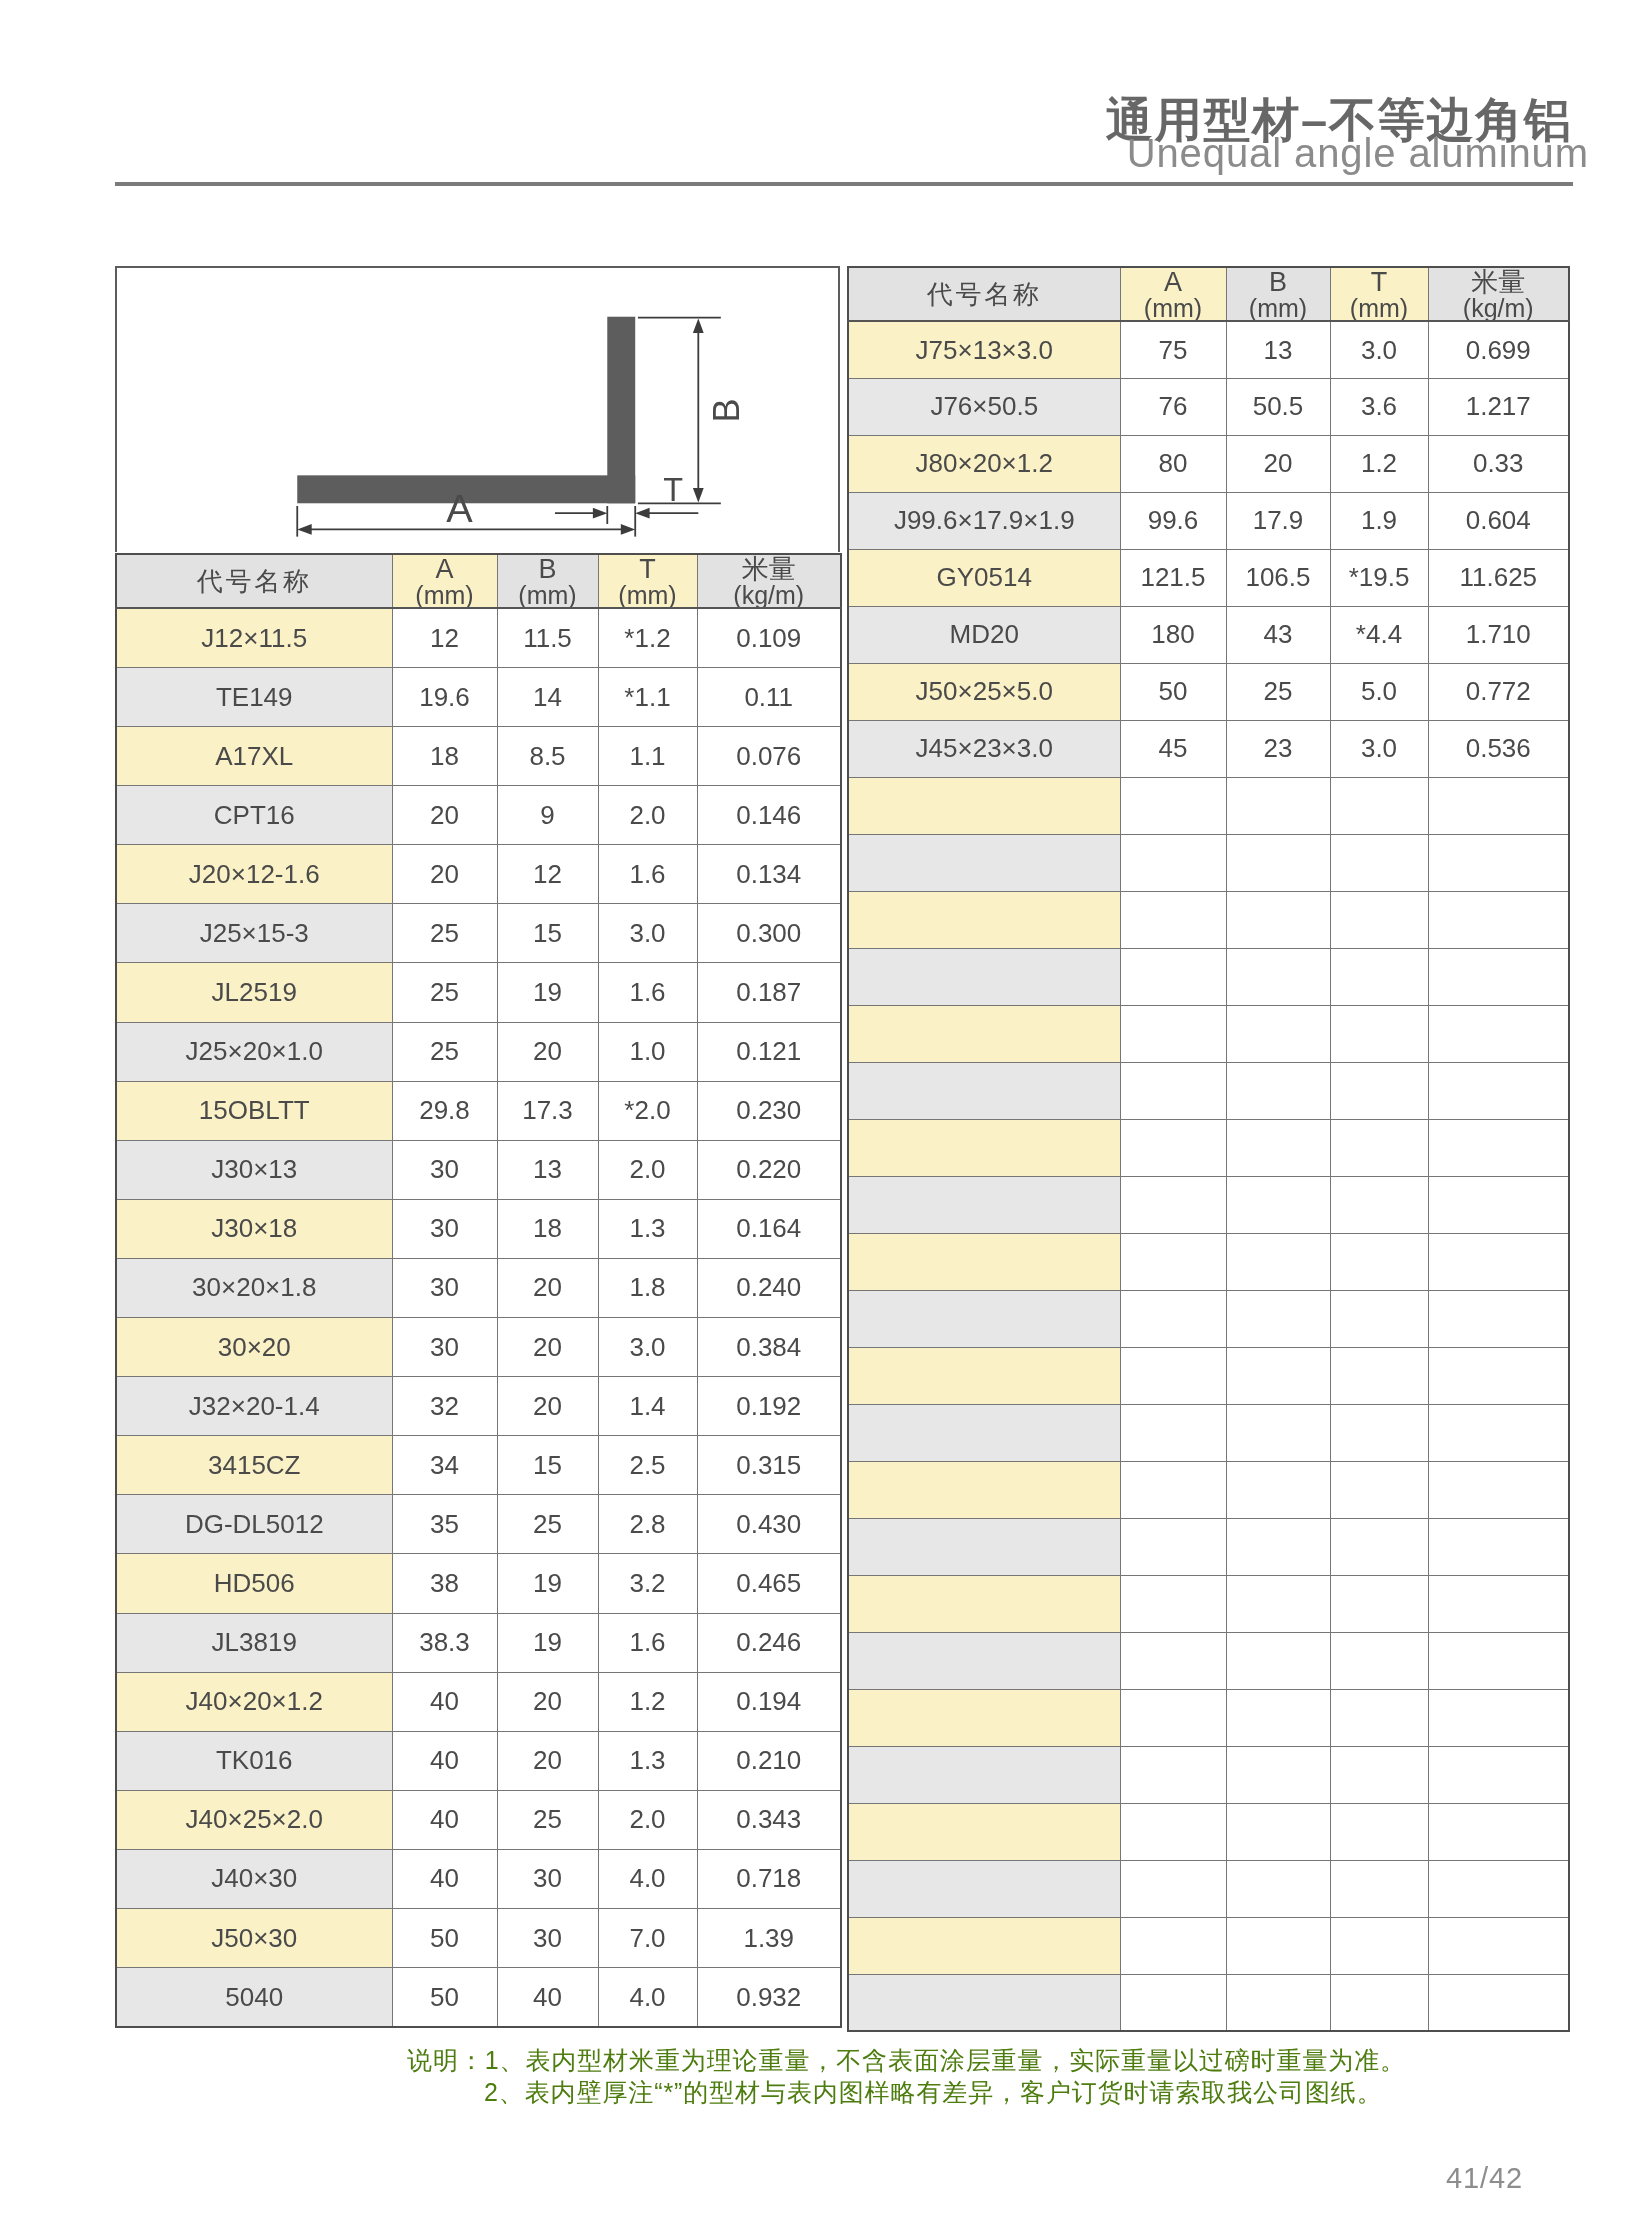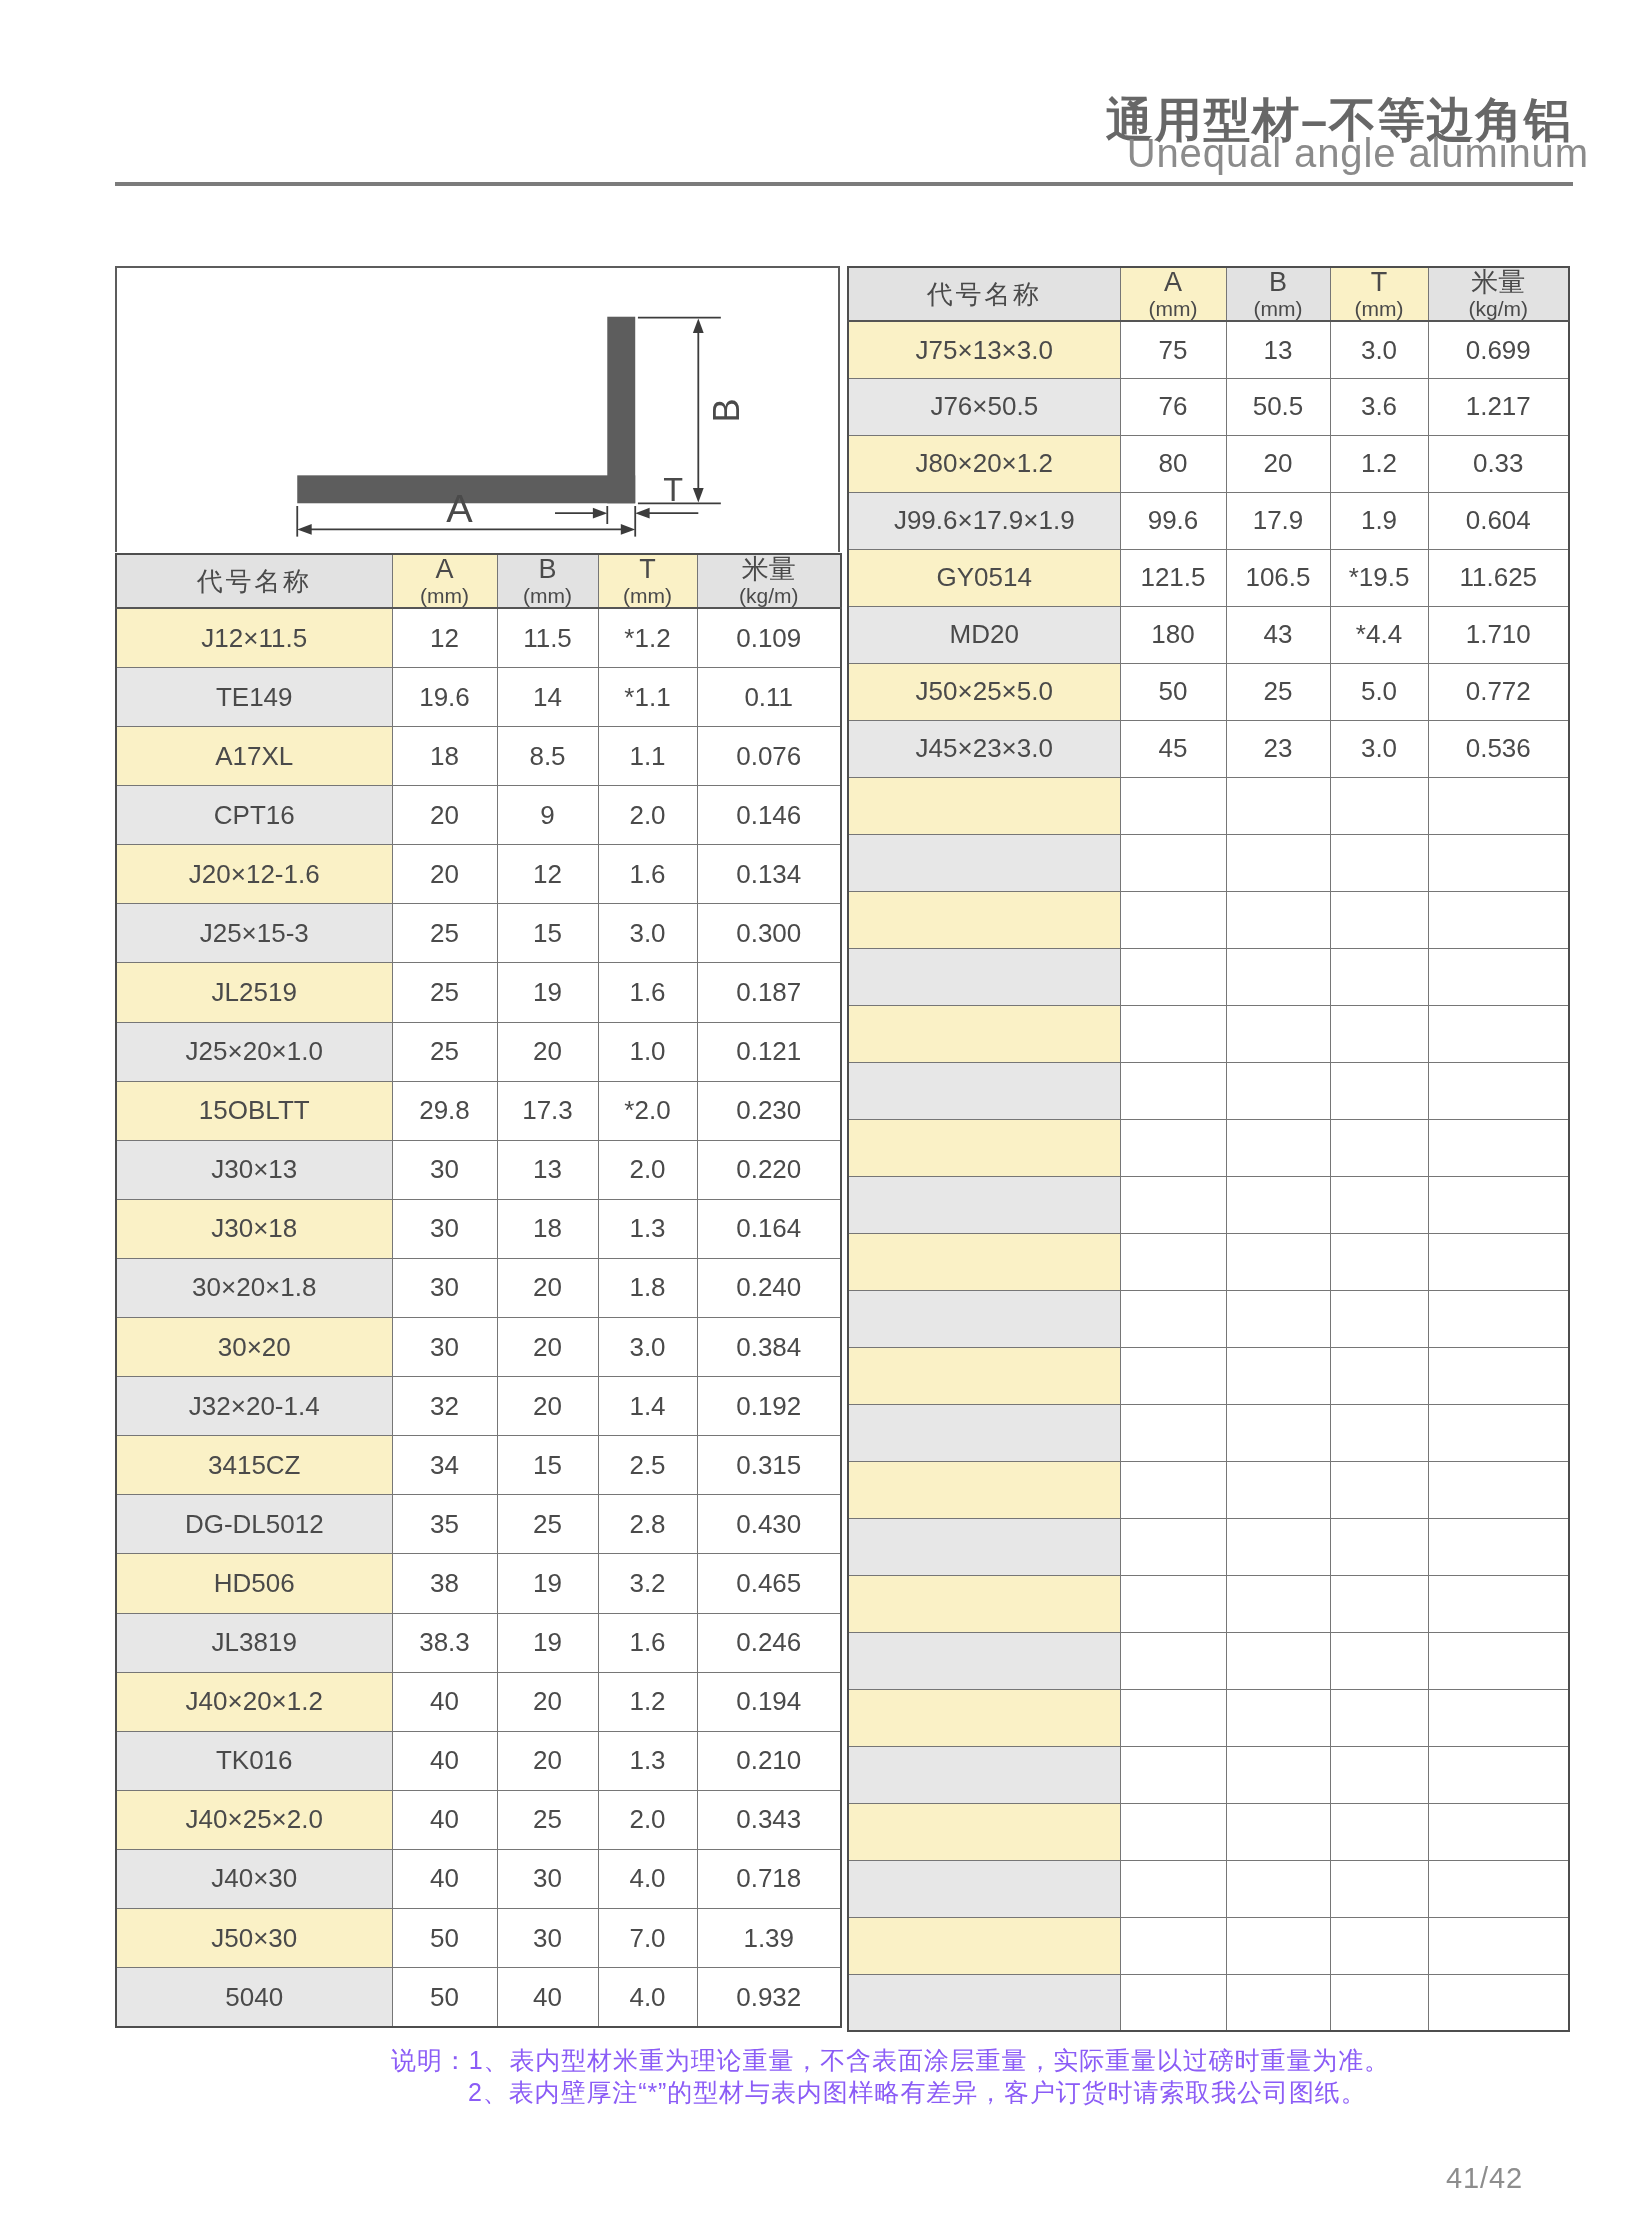--- a/index.html
+++ b/index.html
@@ -48,31 +48,31 @@
     border:1.8px solid var(--border-mid);
     text-align:center;vertical-align:middle;
     font-size:26px;color:var(--text);padding:0;overflow:hidden;
     font-weight:normal;
   }
   .spec-table thead tr{height:44px;border-bottom:2.7px solid var(--border-dark);}
   .spec-table tbody tr{height:57px;border-top:1.8px solid var(--border-dark);}
   .left-table{left:115px;top:553px;width:725px;height:1475px;}
   .right-table{left:847px;top:266px;width:721px;height:1761px;}
   .h-main{font-size:27px;line-height:29px;}
-  .h-unit{font-size:21px;line-height:23.4px;}
+  .h-unit{font-size:25px;line-height:23.4px;}
   .name-h{font-size:27px;letter-spacing:2.7px;}
   .h-gray{background:var(--header-gray);background-clip:content-box;padding:0 0 4.5px 0;}
   .h-yellow{background:var(--yellow);background-clip:content-box;padding:0 0 4.5px 0;}
   .name-cell{background-clip:content-box;padding:2.7px 0 3.6px 0;}
   .spec-table tbody tr:nth-of-type(odd)  .name-cell{background-color:var(--yellow);}
   .spec-table tbody tr:nth-of-type(even) .name-cell{background-color:var(--gray-cell);}
   
   .notes{
-    position:absolute;left:391px;top:2045px;
-    font-size:25px;color:#8b5cf6;line-height:31.5px;letter-spacing:0.9px;
+    position:absolute;left:407px;top:2045px;
+    font-size:25px;color:#4d7c0f;line-height:31.5px;letter-spacing:0.9px;
   }
   .note-line{white-space:nowrap;}
   .note-line2{padding-left:77px;}
   .page-number{
     position:absolute;left:1446px;top:2128px;
     font-size:29px;color:#8d8d8d;letter-spacing:0.9px;margin-top:34px;
   }
 </style>
 </head>
 <body>

